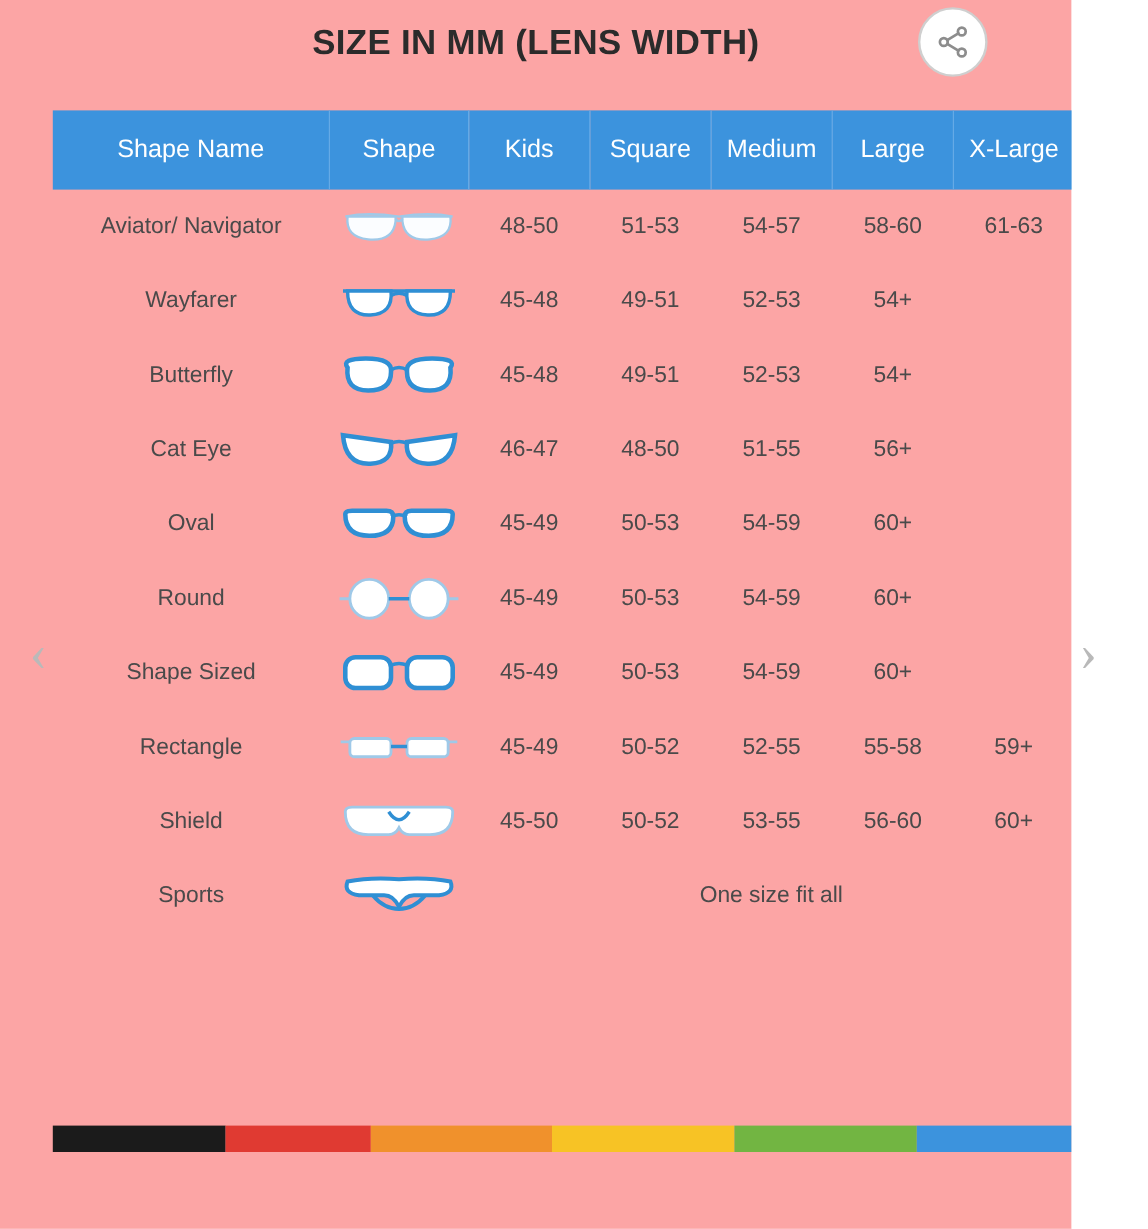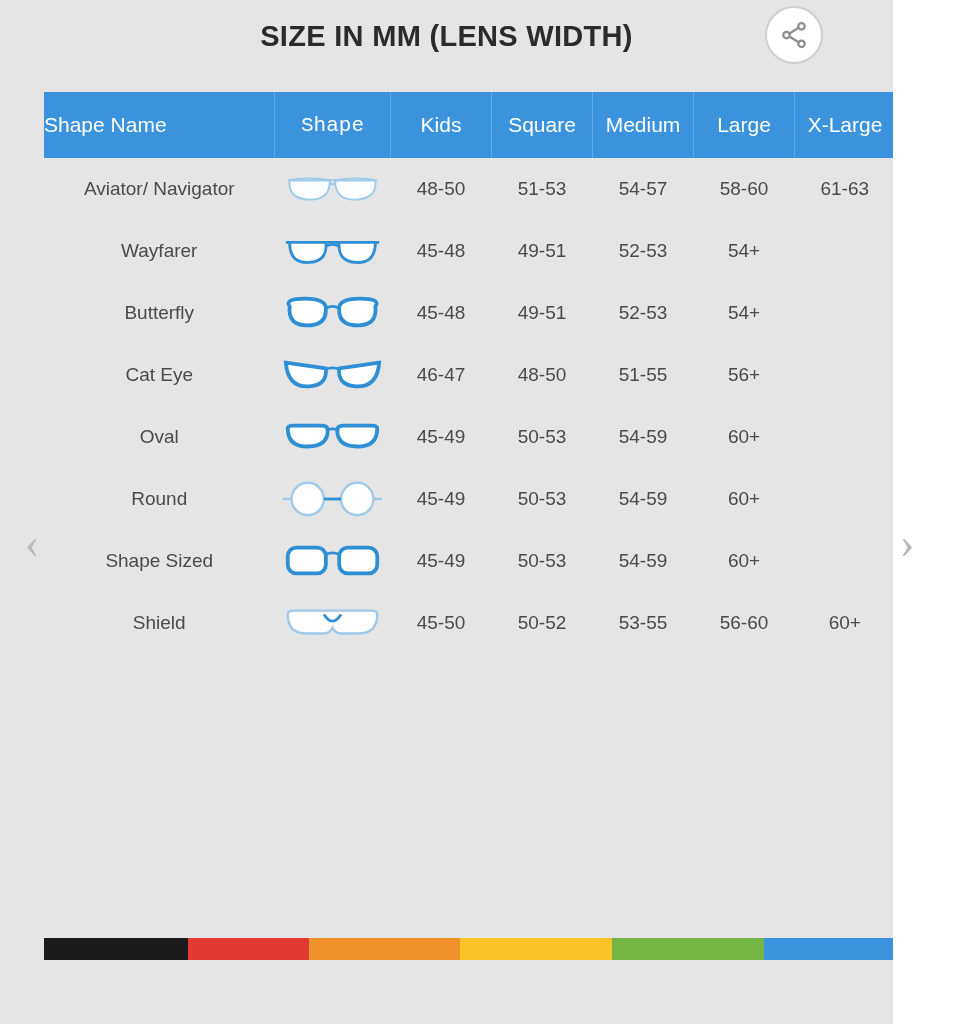--- a/index.html
+++ b/index.html
@@ -21,21 +21,21 @@
     height: 1024px;
     background: #ffffff;
   }
   
   .card {
     position: absolute;
     left: 0px;
     top: 0px;
     width: 893px;
     height: 1024px;
-    background: #e5e5e5;
+    background: #fca5a5;
   }
   .title {
     position: absolute;
     left: 0;
     top: 20px;
     width: 893px;
     text-align: center;
     font-size: 29px;
     font-weight: bold;
     color: #2b2b2b;
@@ -81,24 +81,24 @@
   }
   table.sizes thead th:last-child { border-right: none; }
   table.sizes tbody td {
     height: 62px;
     font-size: 19px;
     color: #4a4a4a;
     padding: 0;
     vertical-align: middle;
   }
   .col-name  { width: 230px; text-align: left; }
-  .col-shape { width: 115px; text-align: center; font-family: Liberation Mono, monospace; }
+  .col-shape { width: 115px; text-align: center; }
   .col-size  { width: 100px; text-align: center; margin-left: 36px; }
   td.col-name { padding-left: 17px; box-sizing: border-box; font-size: 20px; color: #4a4a4a; text-align: center;}
-  th.col-name { text-align: left; }
+  th.col-name { text-align: center; }
   .glass-cell { text-align: center; }
   .glass-cell svg { display: inline-block; vertical-align: middle; }
   .onesize {
     text-align: center;
     font-size: 20px;
     color: #4a4a4a;
   }
   
   .colorbar {
     position: absolute;
@@ -281,37 +281,64 @@
                 <path d="M48 14 q7 -3 14 0" stroke="#2f8fd4" stroke-width="3" fill="none"></path>
               </svg>
             </td>
             <td class="col-size">45-49</td>
             <td class="col-size">50-53</td>
             <td class="col-size">54-59</td>
             <td class="col-size">60+</td>
             <td class="col-size"></td>
           </tr>
 
+          <tr>
+            <td class="col-name">Rectangle</td>
+            <td class="col-shape glass-cell">
+              <svg width="105" height="40" viewBox="0 0 110 42">
+                <rect x="12" y="13" width="36" height="16" rx="4" stroke="#9fc9e8" stroke-width="2.5" fill="#ffffff"></rect>
+                <rect x="62" y="13" width="36" height="16" rx="4" stroke="#9fc9e8" stroke-width="2.5" fill="#ffffff"></rect>
+                <path d="M48 20 h14" stroke="#2f8fd4" stroke-width="3" fill="none"></path>
+                <path d="M12 16 h-8" stroke="#9fc9e8" stroke-width="2.5" fill="none"></path>
+                <path d="M98 16 h8" stroke="#9fc9e8" stroke-width="2.5" fill="none"></path>
+              </svg>
+            </td>
+            <td class="col-size">45-49</td>
+            <td class="col-size">50-52</td>
+            <td class="col-size">52-55</td>
+            <td class="col-size">55-58</td>
+            <td class="col-size">59+</td>
+          </tr>
 
 
           <tr>
             <td class="col-name">Shield</td>
             <td class="col-shape glass-cell">
               <svg width="105" height="40" viewBox="0 0 110 42">
                 <path d="M8 12 q0 -4 6 -4 h82 q6 0 6 4 q0 20 -20 20 h-18 q-6 0 -9 -6 q-3 6 -9 6 h-18 q-20 0 -20 -20 z" stroke="#9fc9e8" stroke-width="2.5" fill="#ffffff"></path>
                 <path d="M46 12 q9 14 18 0" stroke="#2f8fd4" stroke-width="3" fill="none"></path>
               </svg>
             </td>
             <td class="col-size">45-50</td>
             <td class="col-size">50-52</td>
             <td class="col-size">53-55</td>
             <td class="col-size">56-60</td>
             <td class="col-size">60+</td>
           </tr>
 
+          <tr>
+            <td class="col-name">Sports</td>
+            <td class="col-shape glass-cell">
+              <svg width="105" height="40" viewBox="0 0 110 42">
+                <path d="M10 8 q20 -4 45 -2 q25 -2 45 2 q4 10 -10 12 h-22 q-8 0 -13 10 q-5 -10 -13 -10 h-22 q-14 -2 -10 -12 z" stroke="#2f8fd4" stroke-width="3.5" fill="#ffffff"></path>
+                <path d="M32 20 q10 12 23 12 q13 0 23 -12" stroke="#2f8fd4" stroke-width="3.5" fill="none"></path>
+              </svg>
+            </td>
+            <td class="onesize" colspan="5">One size fit all</td>
+          </tr>
 
         </tbody>
       </table>
     </div>
 
     <div class="colorbar">
       <div style="flex:1.62;background:#1b1b1b"></div>
       <div style="flex:1.35;background:#e03a32"></div>
       <div style="flex:1.70;background:#f0912c"></div>
       <div style="flex:1.70;background:#f7c325"></div>

